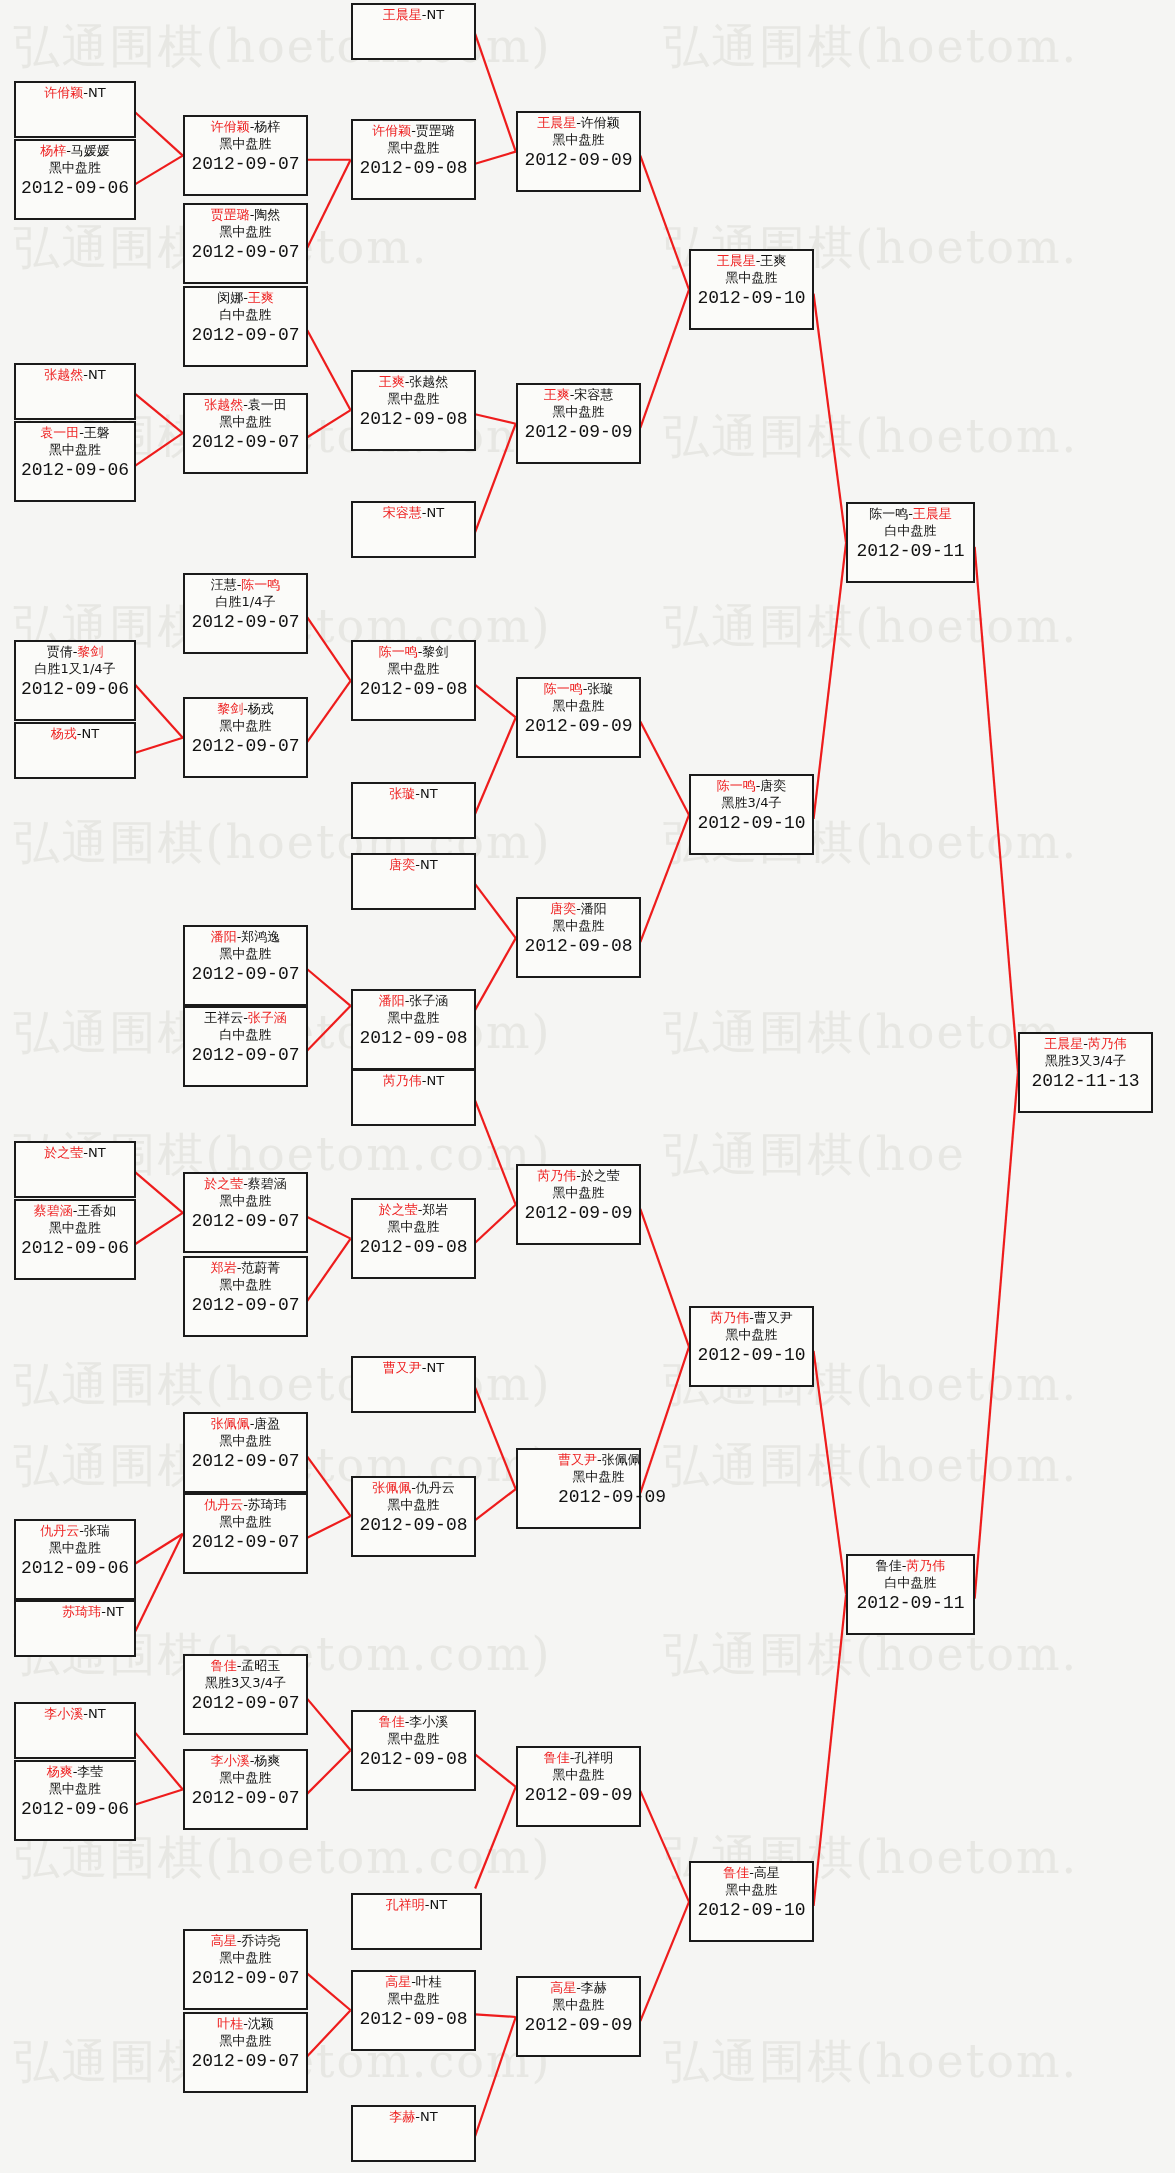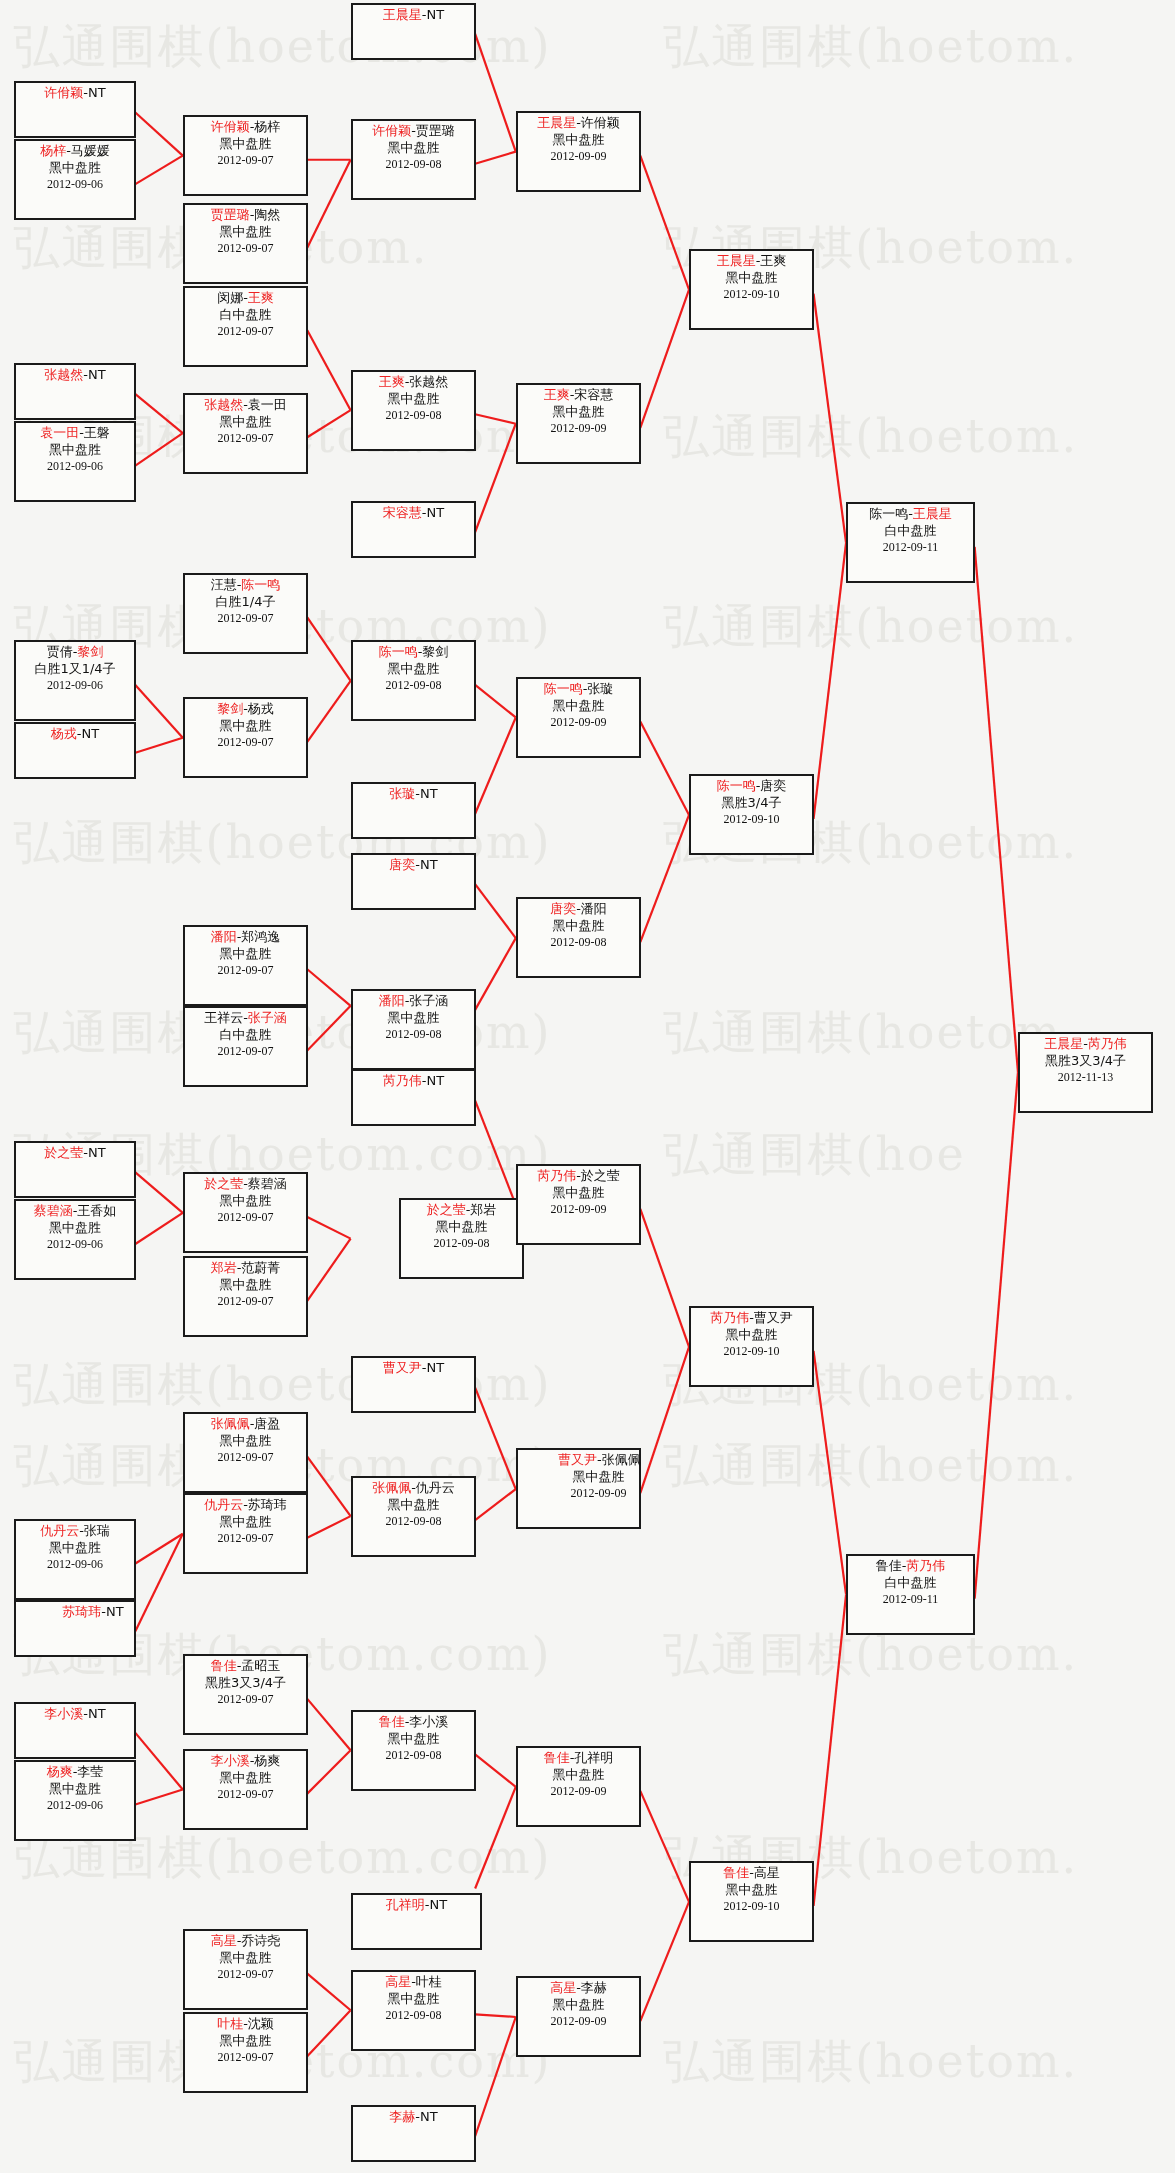--- a/index.html
+++ b/index.html
@@ -50,21 +50,21 @@
     padding-top: 2px;
     color: #111111;
     font-size: 12.5px;
   }
   .node .ln {
     display: block;
     white-space: nowrap;
   }
   .node .ln.match { font-size: 13px; }
   .node .ln.res   { font-size: 13px; }
-  .node .ln.date  { font-size: 12px; font-family: Liberation Serif, serif; }
+  .node .ln.date  { font-size: 18px; font-family: Liberation Mono, monospace; }
   .w { color: #ee2222; }
   .l { color: #111111; }
 </style>
 </head>
 <body>
 
 <div id="root">
   <div id="watermarks">
       <div class="wm" style="left: 13.5369px; top: 16.2442px;">弘通围棋(hoetom.com)</div>
       <div class="wm" style="left: 663.306px; top: 16.2442px;">弘通围棋(hoetom.</div>
@@ -297,21 +297,21 @@
       <div class="node" id="n33" style="left: 183px; top: 1172px; width: 125px; height: 81px;">
         <span class="ln match"><span class="w">於之莹</span><span class="l">-</span><span class="l">蔡碧涵</span></span>
         <span class="ln res">黑中盘胜</span>
         <span class="ln date">2012-09-07</span>
       </div>
       <div class="node" id="n34" style="left: 183px; top: 1256px; width: 125px; height: 81px;">
         <span class="ln match"><span class="w">郑岩</span><span class="l">-</span><span class="l">范蔚菁</span></span>
         <span class="ln res">黑中盘胜</span>
         <span class="ln date">2012-09-07</span>
       </div>
-      <div class="node" id="n35" style="left: 351px; top: 1198px; width: 125px; height: 81px; margin-left: 48px;">
+      <div class="node" id="n35" style="left: 351px; top: 1198px; width: 125px; height: 81px;">
         <span class="ln match"><span class="w">於之莹</span><span class="l">-</span><span class="l">郑岩</span></span>
         <span class="ln res">黑中盘胜</span>
         <span class="ln date">2012-09-08</span>
       </div>
       <div class="node" id="n36" style="left: 516px; top: 1164px; width: 125px; height: 81px;">
         <span class="ln match"><span class="w">芮乃伟</span><span class="l">-</span><span class="l">於之莹</span></span>
         <span class="ln res">黑中盘胜</span>
         <span class="ln date">2012-09-09</span>
       </div>
       <div class="node" id="n37" style="left: 351px; top: 1356px; width: 125px; height: 57px;">

